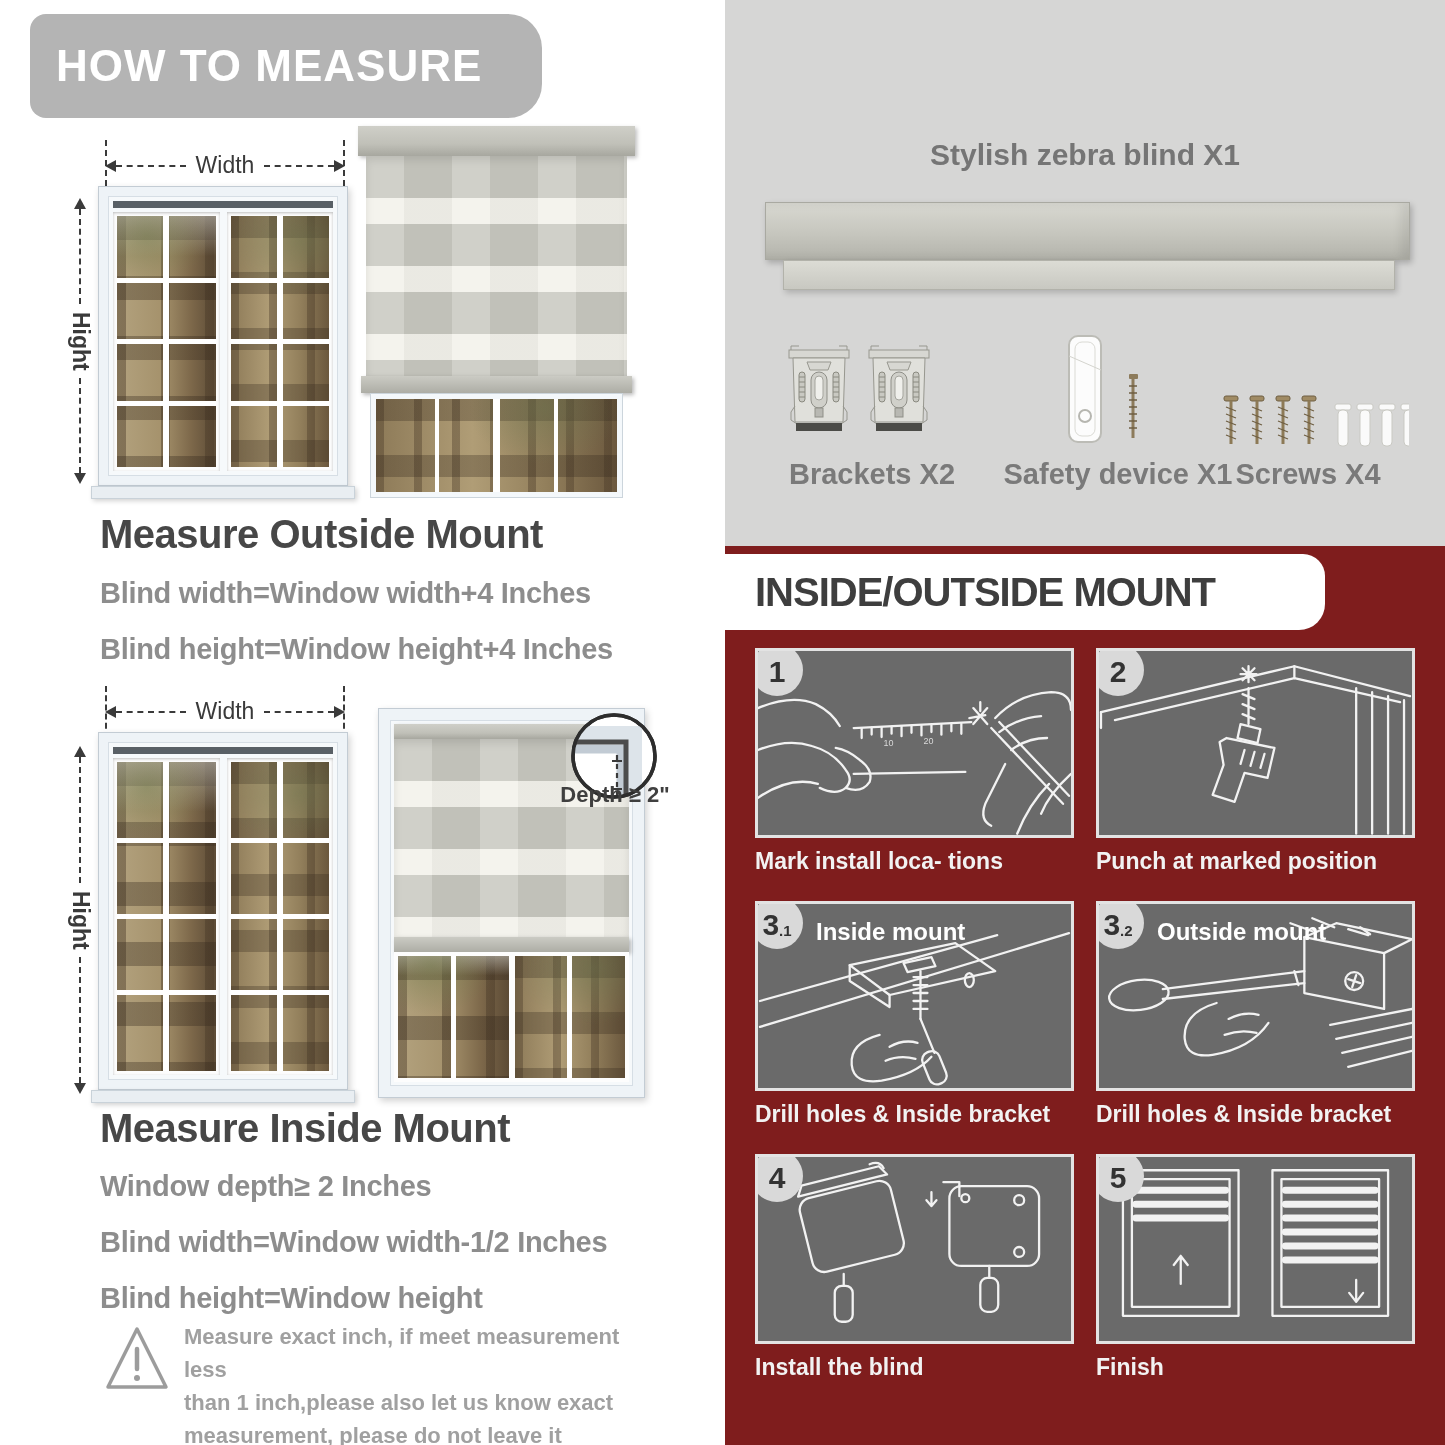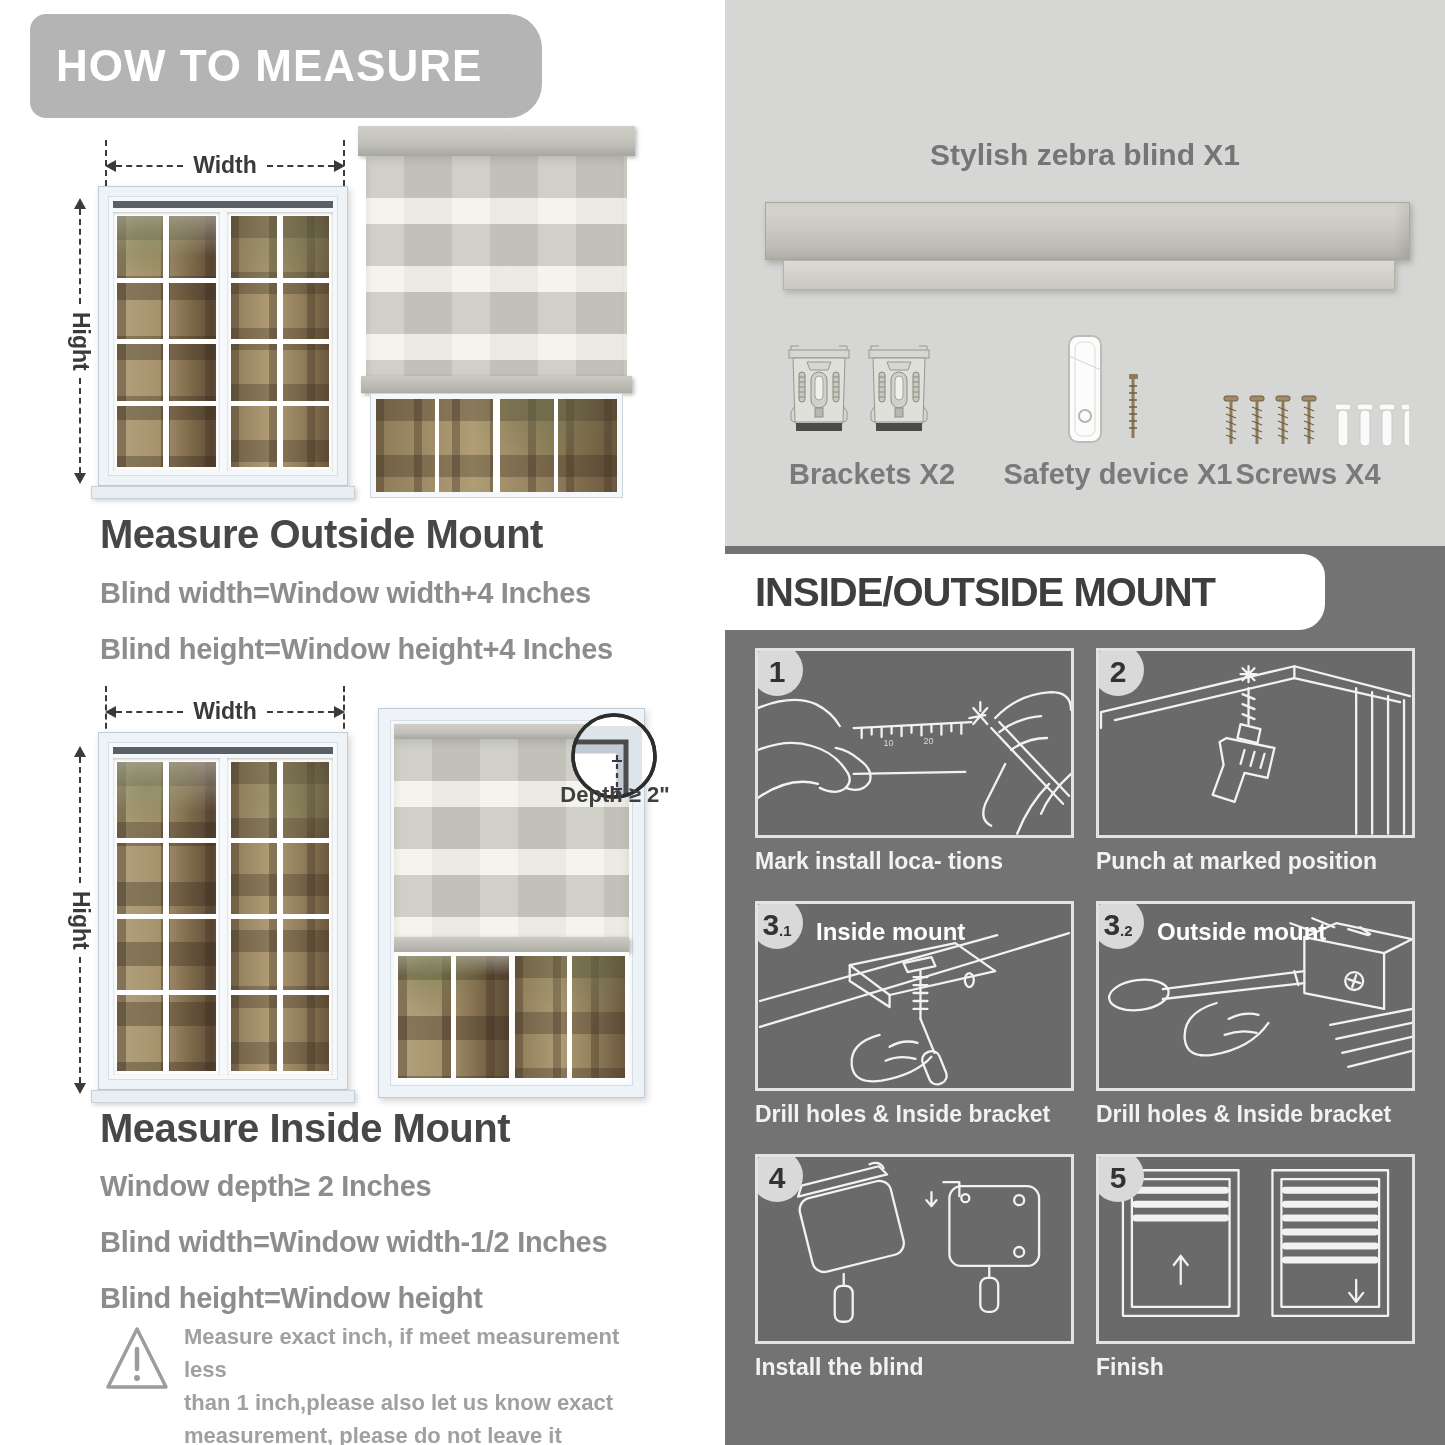--- a/index.html
+++ b/index.html
@@ -10,21 +10,21 @@
   
   .howto-header{left:14px;top:14px;width:486px;height:104px;background:#b4b4b4;
     border-radius:16px 34px 34px 16px;display:flex;align-items:center;padding-left:26px;
     color:#ffffff;font-weight:bold;font-size:44px;letter-spacing:1px;margin-left:16px;}
   .section-heading{font-weight:bold;font-size:40px;color:#474747;letter-spacing:-0.5px;}
   .formula{font-weight:bold;font-size:29px;color:#8d8d8d;letter-spacing:-0.3px;}
 
   
   .harrow{display:flex;align-items:center;color:#3a3a3a;}
   .harrow .line{flex:1;height:0;border-top:2px dashed #3a3a3a;}
-  .harrow .lbl{margin:0 10px;font-weight:bold;font-size:23px;}
+  .harrow .lbl{margin:0 10px;font-weight:normal;font-size:23px;}
   .ah-l{width:0;height:0;border-top:6px solid transparent;border-bottom:6px solid transparent;border-right:11px solid #3a3a3a;}
   .ah-r{width:0;height:0;border-top:6px solid transparent;border-bottom:6px solid transparent;border-left:11px solid #3a3a3a;}
   .vguide{border-left:2px dashed #3a3a3a;width:0;position:absolute;}
   .varrow{display:flex;flex-direction:column;align-items:center;width:24px;}
   .varrow .vline{flex:1;width:0;border-left:2px dashed #3a3a3a;}
   .varrow .vlbl{writing-mode:vertical-rl;font-weight:bold;font-size:23px;color:#3a3a3a;margin:8px 0;}
   .ah-u{width:0;height:0;border-left:6px solid transparent;border-right:6px solid transparent;border-bottom:11px solid #3a3a3a;}
   .ah-d{width:0;height:0;border-left:6px solid transparent;border-right:6px solid transparent;border-top:11px solid #3a3a3a;}
 
   
@@ -77,21 +77,21 @@
     border-radius:0 24px 28px 0;display:flex;align-items:center;padding-left:34px;box-sizing:border-box;
     color:#c9c9c9;font-weight:bold;font-size:40px;letter-spacing:1px;}
   .product-label{left:0;top:138px;width:720px;text-align:center;font-weight:bold;font-size:30px;color:#757575;}
   .cassette-big{left:40px;top:202px;width:645px;height:58px;border:1px solid #a9a9a1;box-sizing:border-box;
     background:linear-gradient(180deg,#d8d8d1 0%,#c6c6be 55%,#b3b3ab 100%);
     box-shadow:inset -8px 0 10px rgba(0,0,0,.08),2px 3px 6px rgba(0,0,0,.22);}
   .valance-big{left:58px;top:260px;width:612px;height:30px;border:1px solid #b2b2aa;box-sizing:border-box;
     background:linear-gradient(180deg,#dcdcd5,#c8c8c1);box-shadow:2px 3px 6px rgba(0,0,0,.18);}
   .item-label{font-weight:bold;font-size:29px;color:#7a7a7a;text-align:center;}
 
-  .mount-section{left:725px;top:546px;width:720px;height:899px;background:#737373;}
+  .mount-section{left:725px;top:546px;width:720px;height:899px;background:#7f1d1d;}
   .mount-header{left:0;top:8px;width:600px;height:76px;background:#ffffff;border-radius:0 22px 26px 0;
     display:flex;align-items:center;padding-left:30px;box-sizing:border-box;
     color:#3e3e3e;font-weight:bold;font-size:40px;letter-spacing:-1px;}
   .steps{left:30px;top:102px;width:660px;display:grid;grid-template-columns:1fr 1fr;column-gap:22px;row-gap:26px;position:absolute;}
   .step-box{position:relative;height:184px;border:3px solid #e3e3e3;background:#6a6a6a;overflow:hidden;}
   .badge{position:absolute;top:-7px;left:-7px;width:52px;height:52px;border-radius:50%;background:#d9d9d9;
     display:flex;align-items:center;justify-content:center;color:#333;font-weight:bold;}
   .badge .n{font-size:30px;margin-top:4px;}
   .badge .s{font-size:15px;margin-top:14px;}
   .step-title{position:absolute;left:58px;top:14px;color:#fff;font-weight:bold;font-size:24px;}

